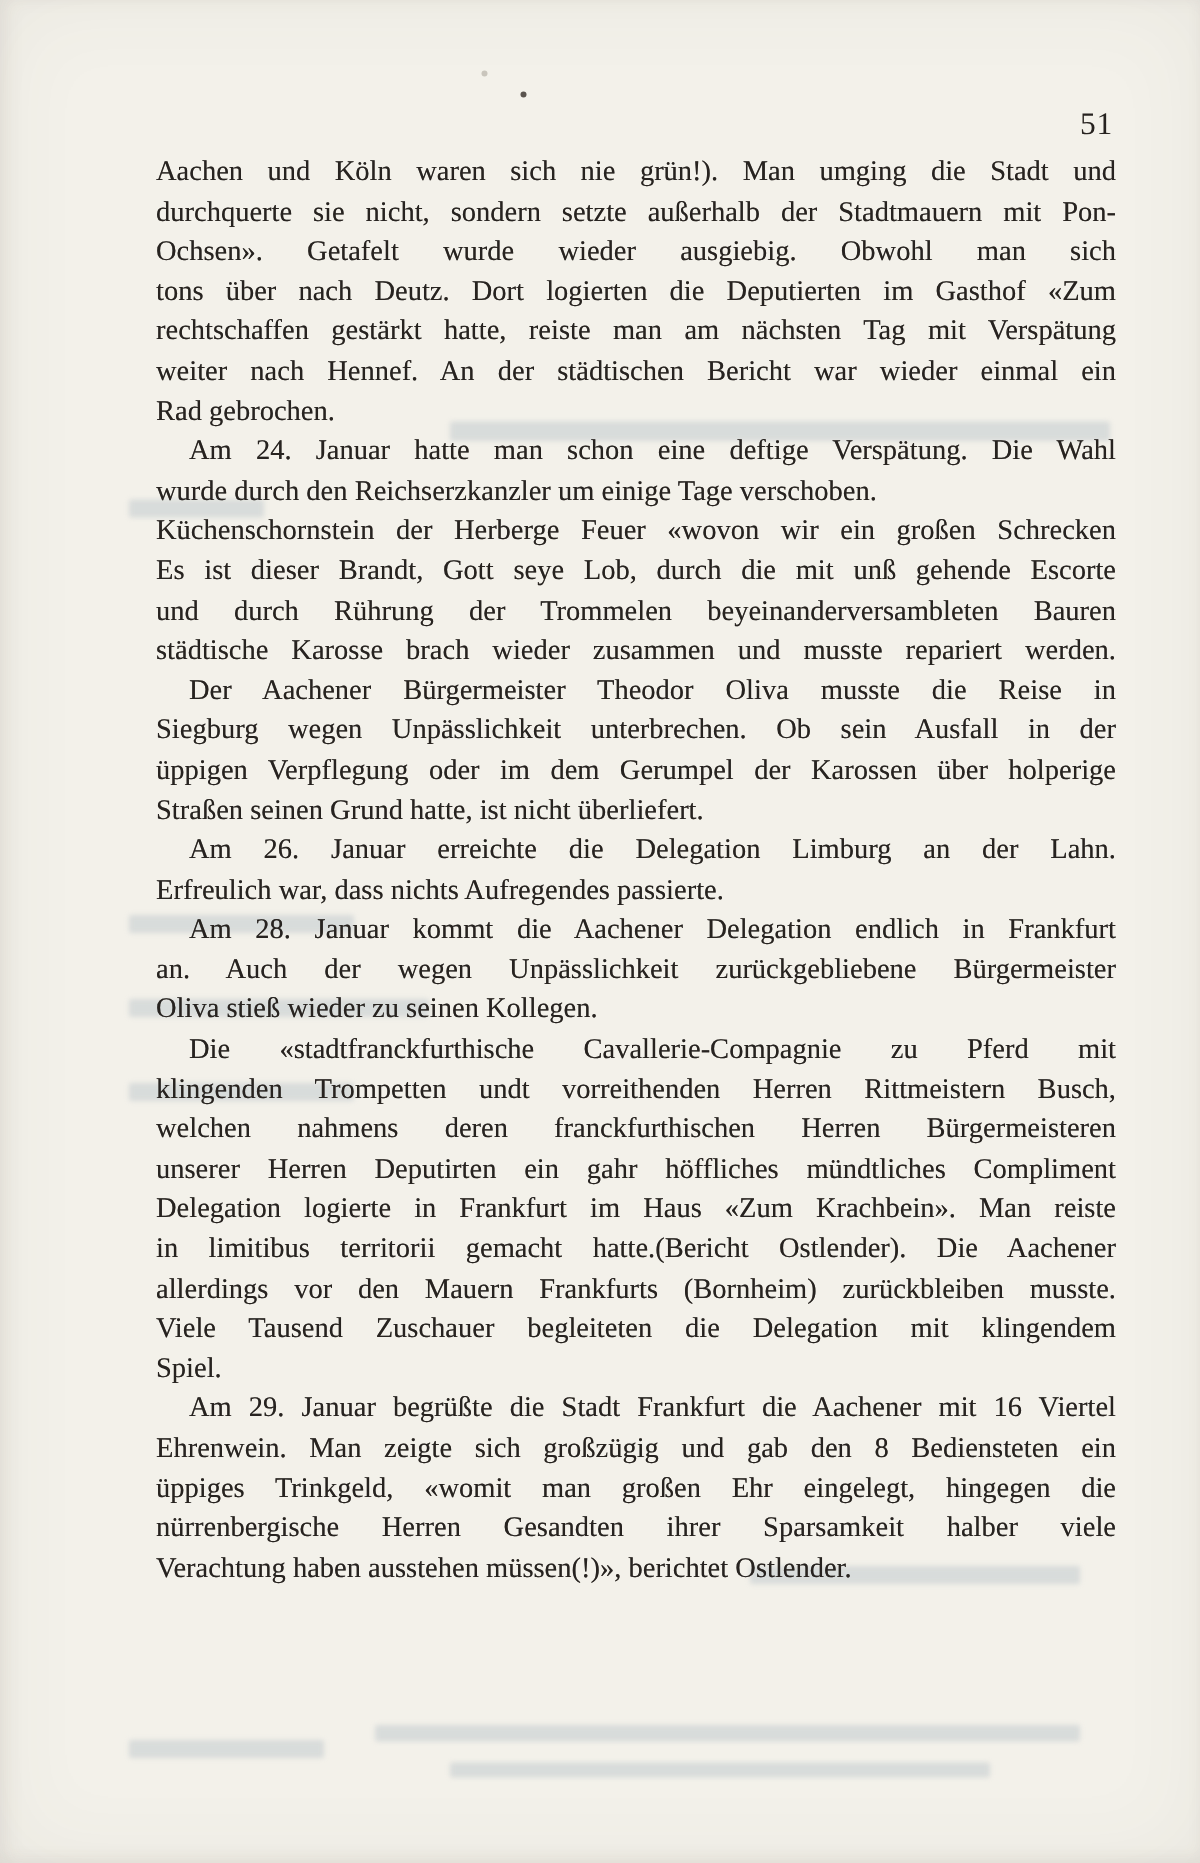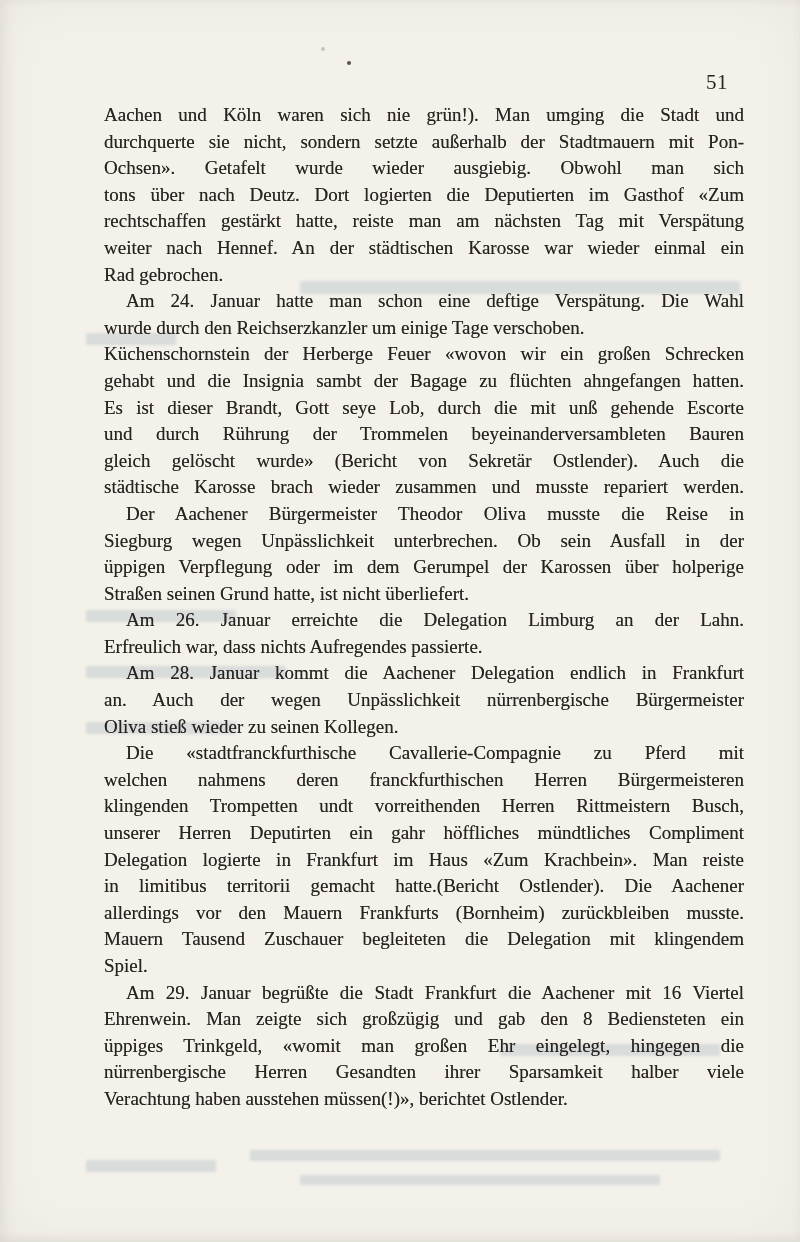--- a/index.html
+++ b/index.html
@@ -8,21 +8,21 @@
     overflow: hidden;
     font-family: "Liberation Serif", "DejaVu Serif", serif;
   }
   .page {
     position: absolute; inset: 0;
     background: var(--paper, #f3f1ea);
     box-shadow: inset 0 0 60px rgba(90,85,70,0.06), inset 6px 0 12px rgba(90,85,70,0.05), inset 0 -4px 10px rgba(90,85,70,0.05);
   }
   .page-number {
     position: absolute;
-    top: 70px; right: 72px;
+    top: 70px; right: 58px;
     font-size: 21px;
     color: var(--ink, #272320);
     letter-spacing: 0.5px;
   }
   .body-text {
     position: absolute;
     left: 104px; top: 102px;
     width: 640px;
     font-size: 19px;
     color: var(--ink, #272320);
@@ -82,59 +82,57 @@
 
   <div class="page-number">51</div>
 
   <div class="body-text">
       <div class="paragraph">
         <div class="line">Aachen und Köln waren sich nie grün!). Man umging die Stadt und</div>
         <div class="line">durchquerte sie nicht, sondern setzte außerhalb der Stadtmauern mit Pon-</div>
         <div class="line">Ochsen». Getafelt wurde wieder ausgiebig. Obwohl man sich</div>
         <div class="line">tons über nach Deutz. Dort logierten die Deputierten im Gasthof «Zum</div>
         <div class="line">rechtschaffen gestärkt hatte, reiste man am nächsten Tag mit Verspätung</div>
-        <div class="line">weiter nach Hennef. An der städtischen Karosse war wieder einmal ein</div>
+        <div class="line">weiter nach Hennef. An der städtischen Bericht war wieder einmal ein</div>
         <div class="line last">Rad gebrochen.</div>
       </div>
       <div class="paragraph">
         <div class="line indent">Am 24. Januar hatte man schon eine deftige Verspätung. Die Wahl</div>
         <div class="line last">wurde durch den Reichserzkanzler um einige Tage verschoben.</div>
       </div>
       <div class="paragraph">
         <div class="line">Küchenschornstein der Herberge Feuer «wovon wir ein großen Schrecken</div>
-        <div class="line">gehabt und die Insignia sambt der Bagage zu flüchten ahngefangen hatten.</div>
         <div class="line">Es ist dieser Brandt, Gott seye Lob, durch die mit unß gehende Escorte</div>
         <div class="line">und durch Rührung der Trommelen beyeinanderversambleten Bauren</div>
-        <div class="line">gleich gelöscht wurde» (Bericht von Sekretär Ostlender). Auch die</div>
         <div class="line">städtische Karosse brach wieder zusammen und musste repariert werden.</div>
       </div>
       <div class="paragraph">
         <div class="line indent">Der Aachener Bürgermeister Theodor Oliva musste die Reise in</div>
         <div class="line">Siegburg wegen Unpässlichkeit unterbrechen. Ob sein Ausfall in der</div>
         <div class="line">üppigen Verpflegung oder im dem Gerumpel der Karossen über holperige</div>
         <div class="line last">Straßen seinen Grund hatte, ist nicht überliefert.</div>
       </div>
       <div class="paragraph">
         <div class="line indent">Am 26. Januar erreichte die Delegation Limburg an der Lahn.</div>
         <div class="line last">Erfreulich war, dass nichts Aufregendes passierte.</div>
       </div>
       <div class="paragraph">
         <div class="line indent">Am 28. Januar kommt die Aachener Delegation endlich in Frankfurt</div>
-        <div class="line">an. Auch der wegen Unpässlichkeit nürrenbergische Bürgermeister</div>
+        <div class="line">an. Auch der wegen Unpässlichkeit zurückgebliebene Bürgermeister</div>
         <div class="line last">Oliva stieß wieder zu seinen Kollegen.</div>
       </div>
       <div class="paragraph">
         <div class="line indent">Die «stadtfranckfurthische Cavallerie-Compagnie zu Pferd mit</div>
+        <div class="line">klingenden Trompetten undt vorreithenden Herren Rittmeistern Busch,</div>
         <div class="line">welchen nahmens deren franckfurthischen Herren Bürgermeisteren</div>
-        <div class="line">klingenden Trompetten undt vorreithenden Herren Rittmeistern Busch,</div>
         <div class="line">unserer Herren Deputirten ein gahr höffliches mündtliches Compliment</div>
         <div class="line">Delegation logierte in Frankfurt im Haus «Zum Krachbein». Man reiste</div>
         <div class="line">in limitibus territorii gemacht hatte.(Bericht Ostlender). Die Aachener</div>
         <div class="line">allerdings vor den Mauern Frankfurts (Bornheim) zurückbleiben musste.</div>
-        <div class="line">Mauern Tausend Zuschauer begleiteten die Delegation mit klingendem</div>
+        <div class="line">Viele Tausend Zuschauer begleiteten die Delegation mit klingendem</div>
         <div class="line last">Spiel.</div>
       </div>
       <div class="paragraph">
         <div class="line indent">Am 29. Januar begrüßte die Stadt Frankfurt die Aachener mit 16 Viertel</div>
         <div class="line">Ehrenwein. Man zeigte sich großzügig und gab den 8 Bediensteten ein</div>
         <div class="line">üppiges Trinkgeld, «womit man großen Ehr eingelegt, hingegen die</div>
         <div class="line">nürrenbergische Herren Gesandten ihrer Sparsamkeit halber viele</div>
         <div class="line last">Verachtung haben ausstehen müssen(!)», berichtet Ostlender.</div>
       </div>
     </div>

